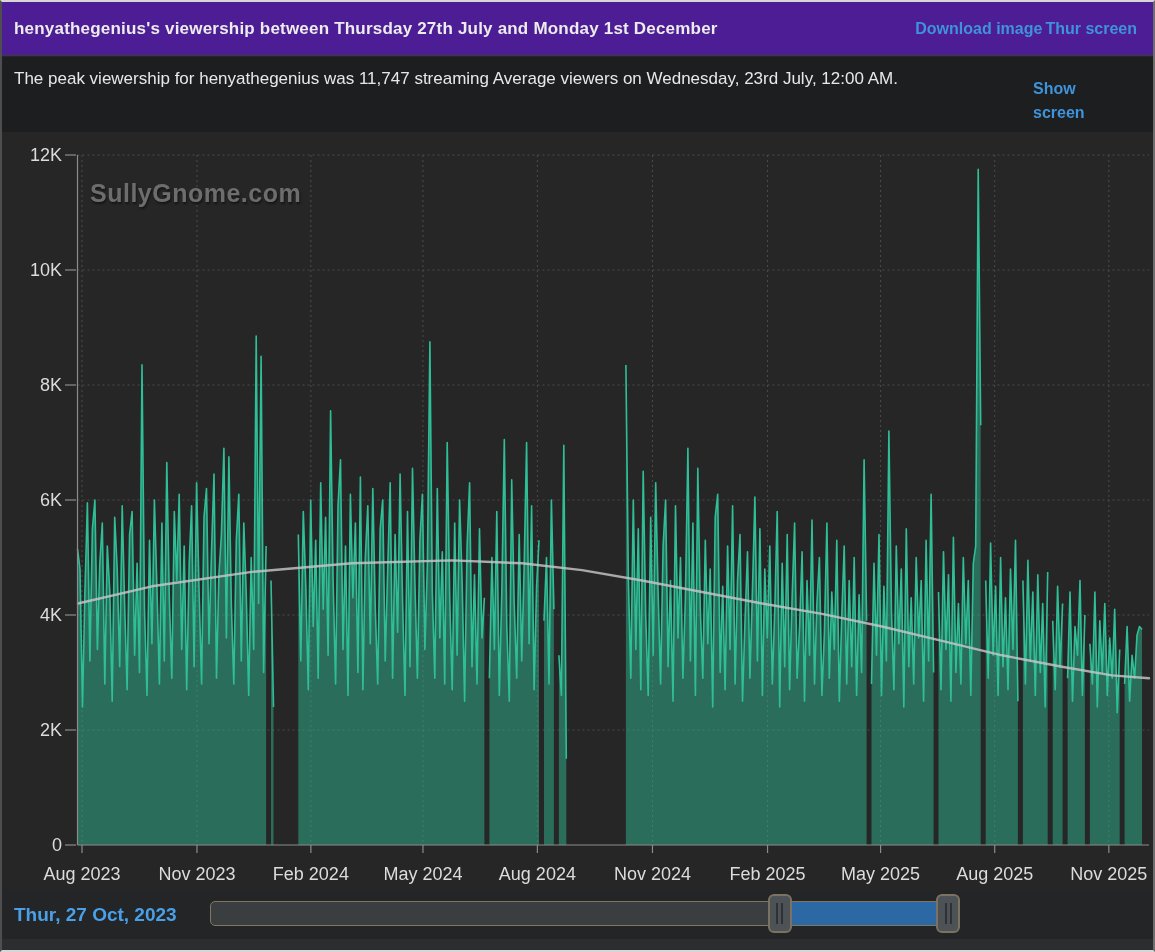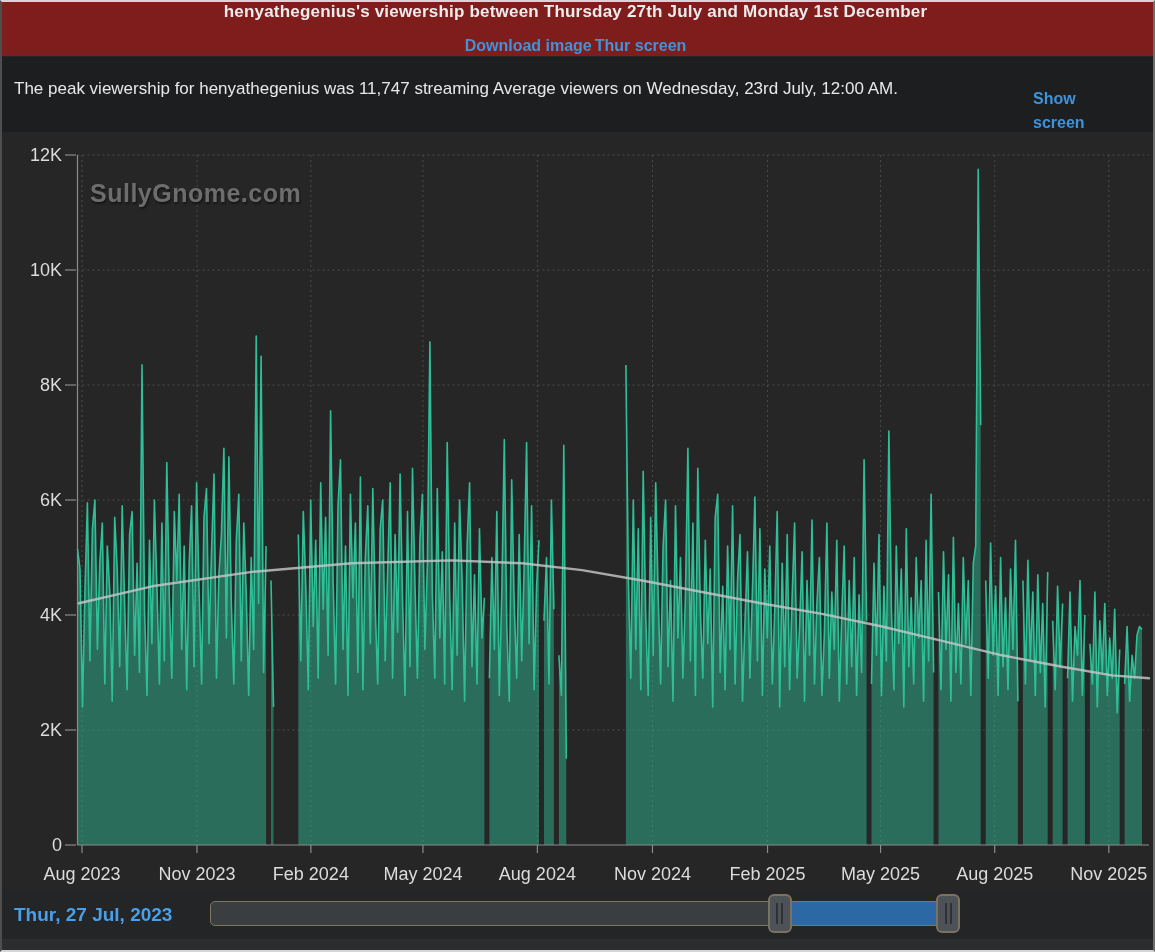--- a/index.html
+++ b/index.html
@@ -7,29 +7,29 @@
   body { font-family:"Liberation Sans","DejaVu Sans",sans-serif; }
   .page {
     position:relative; width:1155px; height:952px; overflow:hidden;
     background:#262626;
     border-top:2px solid #d6d6d6; border-bottom:2px solid #d6d6d6;
     border-left:2px solid #4e4e4e; border-right:2px solid #6e6e6e;
   }
   
   .title-row {
     position:absolute; left:0; top:0; width:100%; height:54px;
-    background:#7f1d1d; border-bottom:1px solid #3a3b3c;
-    display:flex; align-items:center; padding:0 16px 0 12px;flex-direction:column;
+    background:#4c1d95; border-bottom:1px solid #3a3b3c;
+    display:flex; align-items:center; padding:0 16px 0 12px;
   }
   .chart-title { color:#ececec; font-size:17px; font-weight:bold; letter-spacing:.2px; flex:1 1 auto; }
   .header-links { display:flex; gap:3px; }
   .blue-link { color:#3f93da; font-size:16px; font-weight:bold; cursor:pointer; white-space:nowrap; }
   .sub-row {
     position:absolute; left:0; top:55px; width:100%; height:75px;
-    background:#1d1e1f; display:flex; padding:16px 16px 0 12px;
+    background:#1d1e1f; display:flex; padding:6px 16px 0 12px;
   }
   .sub-text { color:#e8e8ea; font-size:17px; line-height:1.85; width:1005px; }
   .show-offline { margin-left:14px; width:80px; font-size:16px; font-weight:bold; color:#3f93da; line-height:1.5; padding-top:14px; cursor:pointer; }
   
   .chart-wrap { position:absolute; left:0; top:130px; width:1155px; height:758px; background:#262626; }
   svg text { font-family:"Liberation Sans","DejaVu Sans",sans-serif; }
   
   .slider-panel {
     position:absolute; left:0; top:888px; width:1155px; height:49px;
     background:#232527; border-radius:0 0 10px 10px;
@@ -152,21 +152,21 @@
         <line x1="878.5892500000001" x2="878.5892500000001" y1="713" y2="721" stroke="#8c8c8c" stroke-width="1.2"></line>
         <text x="878.5892500000001" y="748" fill="#dcdcdc" font-size="18" text-anchor="middle">May 2025</text>
         <line x1="992.704" x2="992.704" y1="713" y2="721" stroke="#8c8c8c" stroke-width="1.2"></line>
         <text x="992.704" y="748" fill="#dcdcdc" font-size="18" text-anchor="middle">Aug 2025</text>
         <line x1="1106.8187500000001" x2="1106.8187500000001" y1="713" y2="721" stroke="#8c8c8c" stroke-width="1.2"></line>
         <text x="1106.8187500000001" y="748" fill="#dcdcdc" font-size="18" text-anchor="middle">Nov 2025</text>
       </svg>
   </div>
 
   <div class="slider-panel">
-    <span class="slider-label start">Thur, 27 Jul, 2023</span>
+    <span class="slider-label start">Thur, 27 Oct, 2023</span>
     <div class="slider-track" id="track">
       <div class="slider-fill" id="rangeFill" style="left: 579.726px; width: 146.055px;"></div>
       <div class="slider-handle" id="h1" style="left: 556.507px;">
           <span class="grip"></span>
         </div>
       <div class="slider-handle" id="h2" style="left: 725.032px;">
           <span class="grip"></span>
         </div>
     </div>
   </div>

